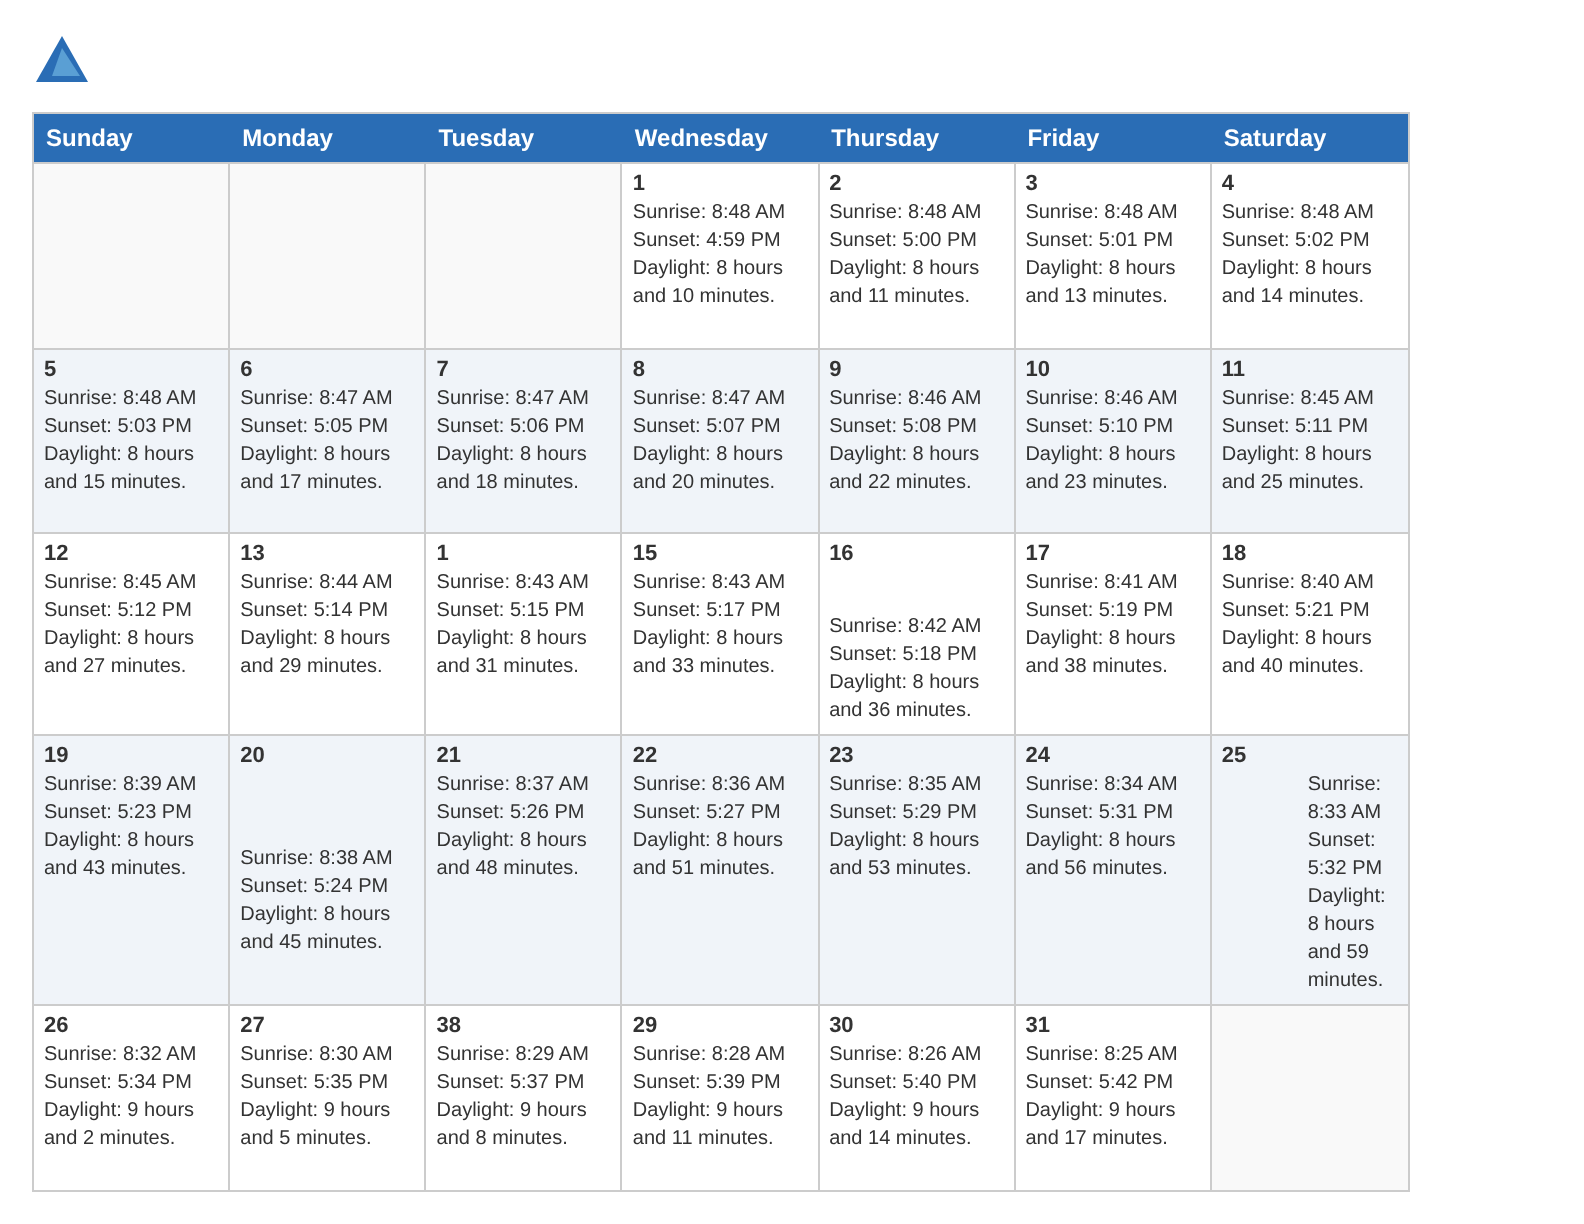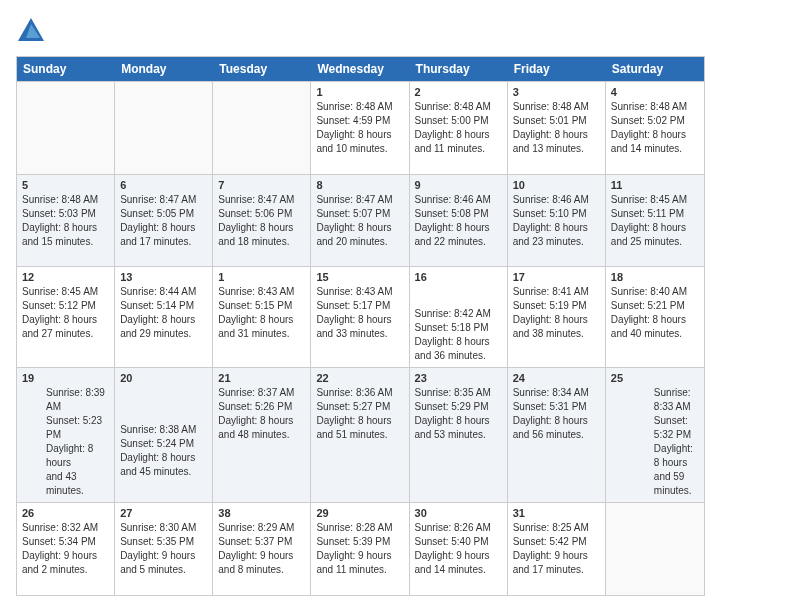--- a/index.html
+++ b/index.html
@@ -281,21 +281,21 @@
             <span class="day-number">18</span>
             <div class="cell-info" style="white-space: pre-line;">Sunrise: 8:40 AM
 Sunset: 5:21 PM
 Daylight: 8 hours
 and 40 minutes.</div>
           </div>
         </div>
         <div class="calendar-row">
           <div class="calendar-cell alt-bg">
             <span class="day-number">19</span>
-            <div class="cell-info" style="white-space: pre-line; margin-left: 24px;">Sunrise: 8:39 AM
+            <div class="cell-info" style="white-space: pre-line;">Sunrise: 8:39 AM
 Sunset: 5:23 PM
 Daylight: 8 hours
 and 43 minutes.</div>
           </div>
           <div class="calendar-cell alt-bg">
             <span class="day-number">20</span>
             <div class="cell-info" style="white-space: pre-line; margin-top: 39px;">Sunrise: 8:38 AM
 Sunset: 5:24 PM
 Daylight: 8 hours
 and 45 minutes.</div>

